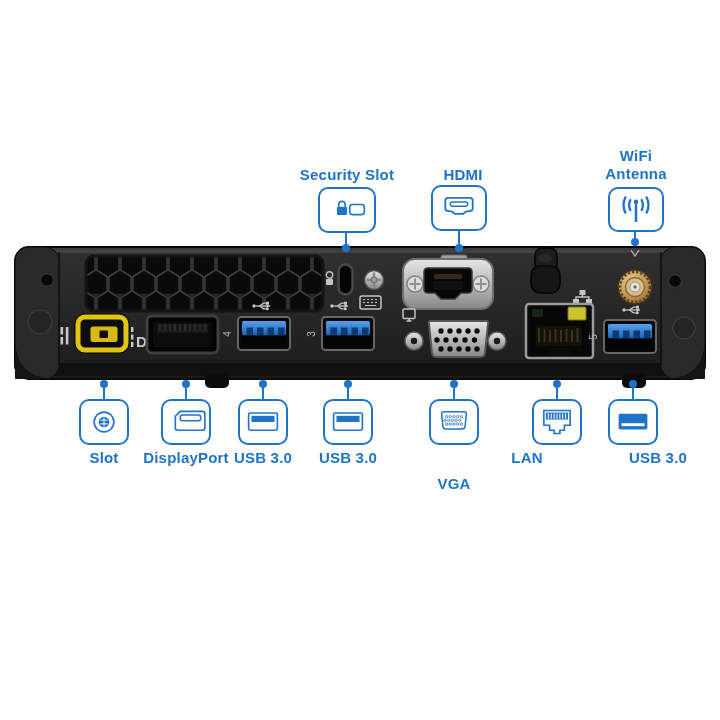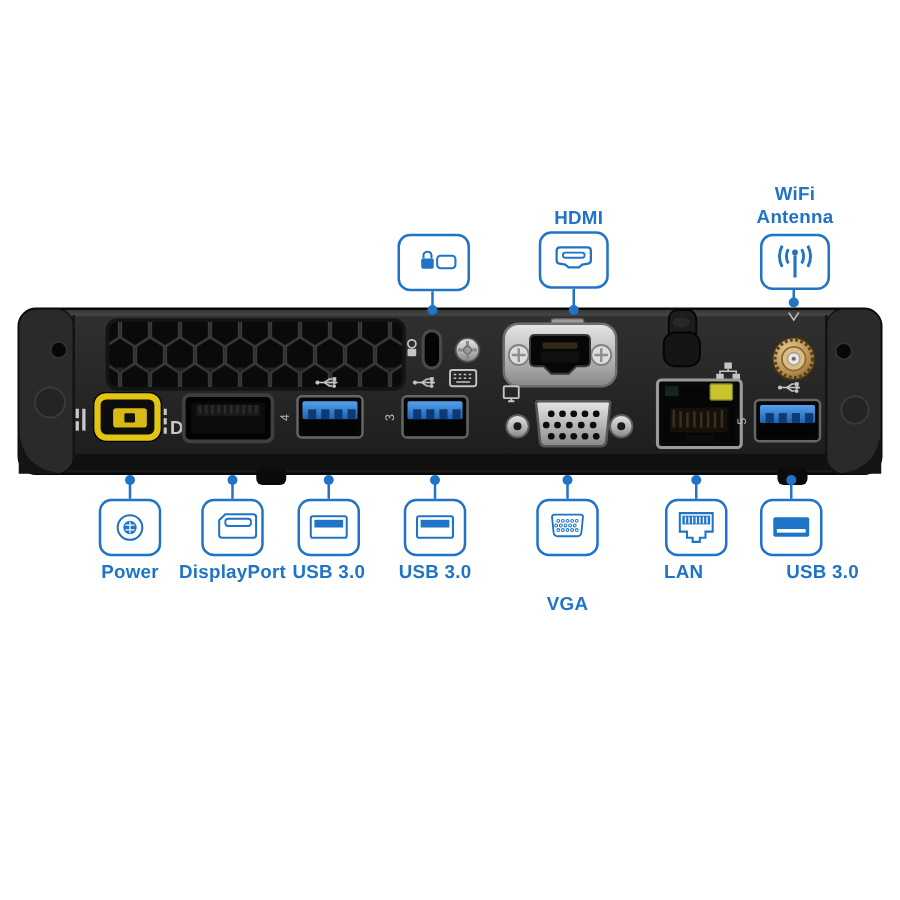--- a/index.html
+++ b/index.html
@@ -211,20 +211,21 @@
           <circle cx="474.5" cy="340" r="2.7"></circle>
         <circle cx="441" cy="349" r="2.7"></circle>
           <circle cx="450" cy="349" r="2.7"></circle>
           <circle cx="459" cy="349" r="2.7"></circle>
           <circle cx="468" cy="349" r="2.7"></circle>
           <circle cx="477" cy="349" r="2.7"></circle>
       </g>
     </g>
   </svg>
 
+  <div class="co-label" style="left:277px;top:166px;width:140px;">Security Slot</div>
   <div class="co-box" style="left:318px;top:187px;width:58px;height:46px;">
     <svg viewBox="0 0 56 46">
       <path d="M19,19.5 v-2.5 a3.5,3.5 0 0 1 7,0 v2.5" fill="none" stroke="currentColor" stroke-width="1.8"></path>
       <rect x="17" y="19.5" width="11" height="9" rx="1.5" fill="currentColor"></rect>
       <rect x="31" y="17" width="16" height="11" rx="3" fill="none" stroke="currentColor" stroke-width="1.8"></rect>
     </svg>
   </div>
   <div class="co-line" style="left:345px;top:233px;height:13px;"></div>
   <div class="co-dot" style="left:342px;top:244px;"></div>
 
@@ -257,21 +258,21 @@
 
   <div class="co-dot" style="left:100px;top:380px;"></div>
   <div class="co-line" style="left:103px;top:387px;height:12px;"></div>
   <div class="co-box" style="left:79px;top:399px;width:50px;height:46px;">
     <svg viewBox="0 0 56 46">
       <circle cx="28" cy="23" r="12" fill="none" stroke="currentColor" stroke-width="2"></circle>
       <circle cx="28" cy="23" r="6.5" fill="currentColor"></circle>
       <path d="M23.5,20.7 h9 M23.5,25.3 h9 M28,17.5 v11" stroke="#fff" stroke-width="1.2"></path>
     </svg>
   </div>
-  <div class="co-label" style="left:49px;top:449px;width:110px;">Power</div>
+  <div class="co-label" style="left:49px;top:449px;width:110px;">Slot</div>
 
   <div class="co-dot" style="left:182px;top:380px;"></div>
   <div class="co-line" style="left:185px;top:387px;height:12px;"></div>
   <div class="co-box" style="left:161px;top:399px;width:50px;height:46px;">
     <svg viewBox="0 0 56 46">
       <path d="M15,16 L21,10 H48 Q51,10 51,13 V30 Q51,33 48,33 H18 Q15,33 15,30 Z" fill="none" stroke="currentColor" stroke-width="2"></path>
       <rect x="21" y="14.5" width="25" height="7" rx="3" fill="none" stroke="currentColor" stroke-width="1.8"></rect>
     </svg>
   </div>
   <div class="co-label" style="left:131px;top:449px;width:110px;">DisplayPort</div>
@@ -324,21 +325,21 @@
 
   <div class="co-dot" style="left:553px;top:380px;"></div>
   <div class="co-line" style="left:556px;top:387px;height:12px;"></div>
   <div class="co-box" style="left:532px;top:399px;width:50px;height:46px;">
     <svg viewBox="0 0 56 46">
       <path d="M12,9 H44 V27 H37 V33 H31.5 V37 H24.5 V33 H19 V27 H12 Z" fill="none" stroke="currentColor" stroke-width="2"></path>
       <rect x="14.5" y="11.5" width="27" height="8.5" fill="currentColor"></rect>
       <path d="M17.5,12.5 v6.5 M21,12.5 v6.5 M24.5,12.5 v6.5 M28,12.5 v6.5 M31.5,12.5 v6.5 M35,12.5 v6.5 M38.5,12.5 v6.5" stroke="#fff" stroke-width="1.3"></path>
     </svg>
   </div>
-  <div class="co-label" style="left:492px;top:449px;width:110px;">LAN</div>
+  <div class="co-label" style="left:472px;top:449px;width:110px;">LAN</div>
 
   <div class="co-dot" style="left:629px;top:380px;"></div>
   <div class="co-line" style="left:632px;top:387px;height:12px;"></div>
   <div class="co-box" style="left:608px;top:399px;width:50px;height:46px;">
     <svg viewBox="0 0 56 46">
       <rect x="10.5" y="13" width="35" height="19" rx="2" fill="currentColor"></rect>
       <rect x="14" y="24.5" width="28" height="3.5" fill="#fff"></rect>
     </svg>
   </div>
   <div class="co-label" style="left:603px;top:449px;width:110px;">USB 3.0</div>

